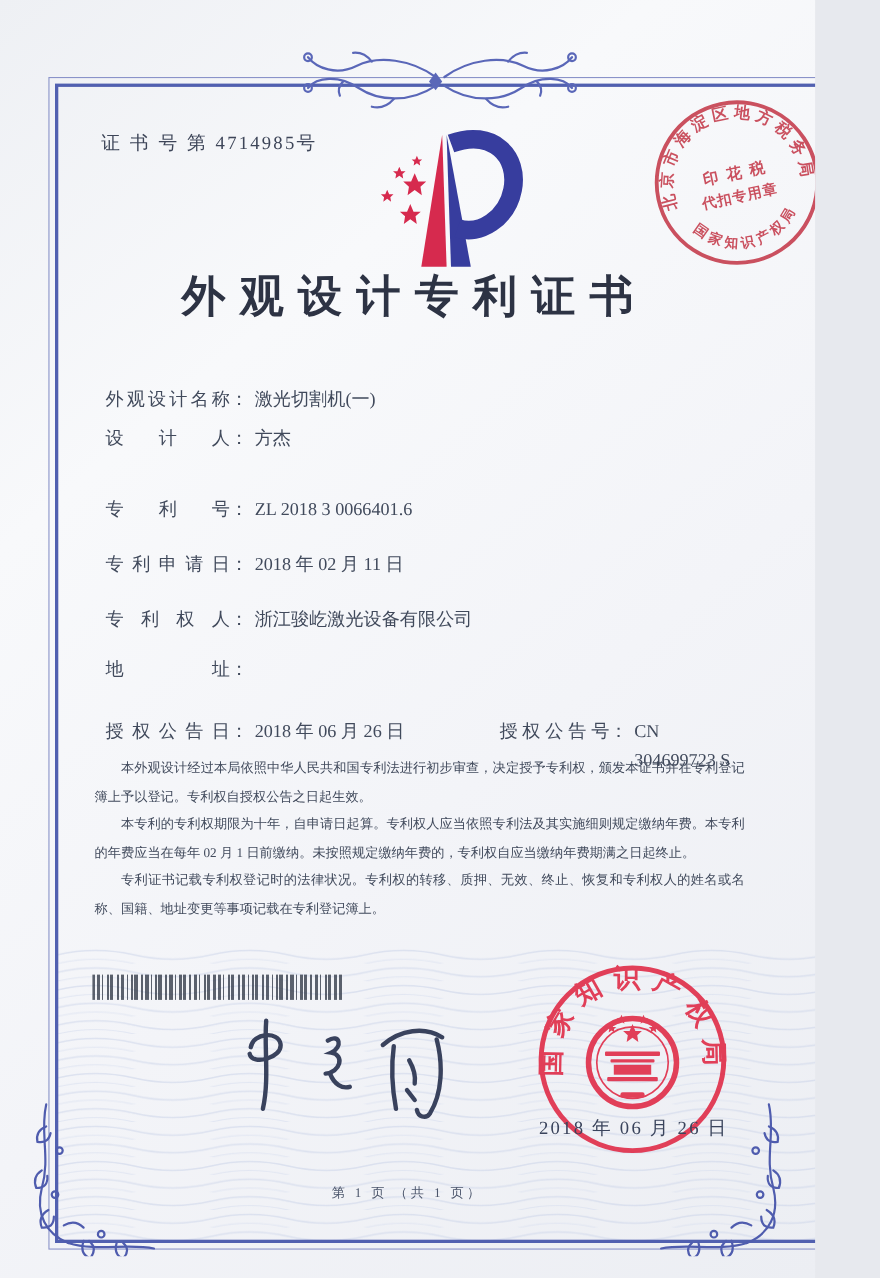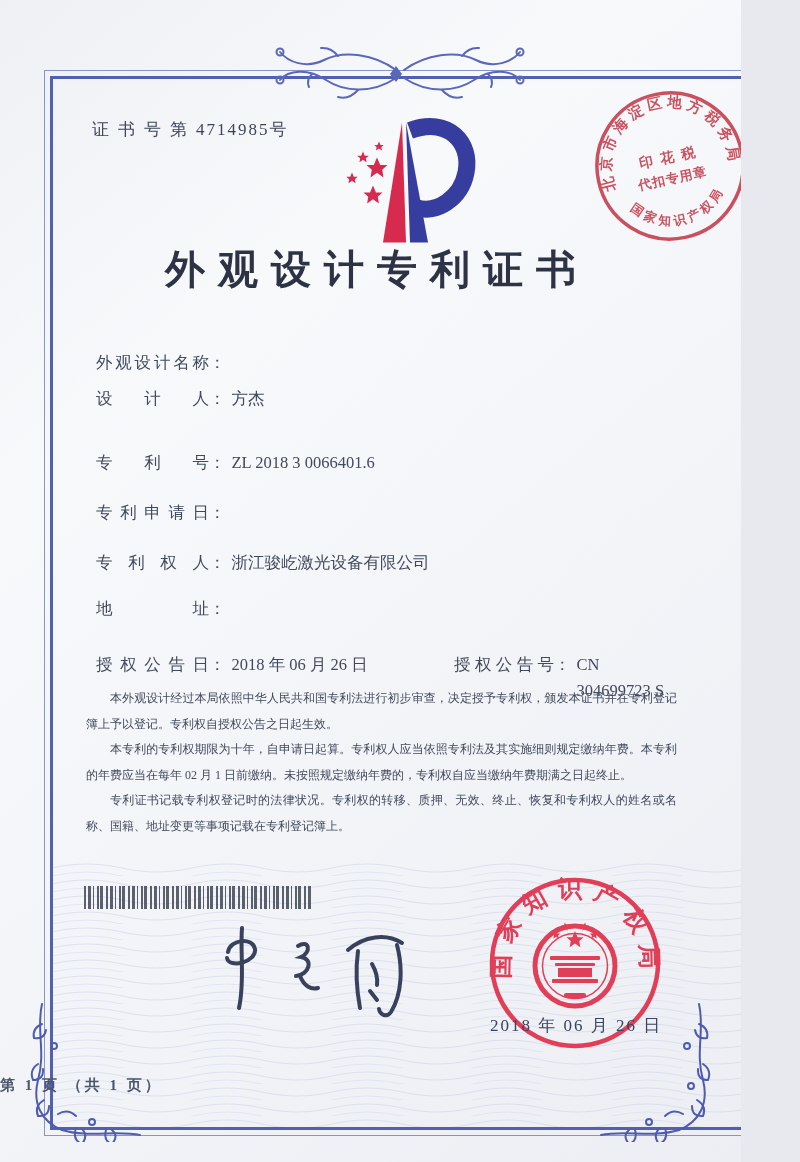--- a/index.html
+++ b/index.html
@@ -50,22 +50,22 @@
       #39404e 4px 7px, transparent 7px 9px,
       #39404e 9px 10px, transparent 10px 13px,
       #39404e 13px 15px, transparent 15px 16px,
       #39404e 16px 19px, transparent 19px 22px); }
   .officials{ position:absolute; left:97px; top:946px; font-size:17.5px; color:#39425a;
     line-height:36px; letter-spacing:4px; font-family:"Liberation Sans","DejaVu Sans",sans-serif; }
   .signature{ position:absolute; left:200px; top:918px; width:225px; height:100px; }
   .office-seal{ position:absolute; left:486px; top:874px; width:178px; height:178px; opacity:.9; }
   .issue-date{ position:absolute; left:490px; top:1014px; font-size:17px; letter-spacing:2px;
     color:#3a445c; }
-  .footer{ position:absolute; left:0; right:0; top:1076px; text-align:left;
-    font-size:15px; letter-spacing:3px; color:#4c566c;font-weight:bold; }
+  .footer{ position:absolute; left:0; right:0; top:1076px; text-align:center;
+    font-size:12px; letter-spacing:3px; color:#4c566c; }
 </style>
 </head>
 <body>
 
 <div class="page">
 
   <svg class="waves" viewBox="0 0 694 268">
     <defs>
       <pattern id="wv" width="140" height="16" patternUnits="userSpaceOnUse">
         <path d="M0,8 Q35,0 70,8 T140,8" fill="none" stroke="#c9d2e8" stroke-width="1.2"></path>
@@ -166,34 +166,36 @@
     </text>
     <text x="78" y="74" text-anchor="middle" font-size="14" letter-spacing="2" fill="#c43a4a" font-weight="bold">印 花 税</text>
     <text x="78" y="95" text-anchor="middle" font-size="13" letter-spacing="1" fill="#c43a4a" font-weight="bold">代扣专用章</text>
   </svg>
 
   <div class="title">外观设计专利证书</div>
 
   <div class="frow r0">
     <span class="flabel">外观设计名称</span>
       <span class="fcolon">：</span>
+      <span class="fvalue">激光切割机(一)</span>
   </div>
   <div class="frow r1">
     <span class="flabel">设计人</span>
       <span class="fcolon">：</span>
       <span class="fvalue">方杰</span>
   </div>
   <div class="frow r2">
     <span class="flabel">专利号</span>
       <span class="fcolon">：</span>
       <span class="fvalue">ZL 2018 3 0066401.6</span>
   </div>
   <div class="frow r3">
     <span class="flabel">专利申请日</span>
       <span class="fcolon">：</span>
+      <span class="fvalue">2018 年 02 月 11 日</span>
   </div>
   <div class="frow r4">
     <span class="flabel">专利权人</span>
       <span class="fcolon">：</span>
       <span class="fvalue">浙江骏屹激光设备有限公司</span>
   </div>
   <div class="frow r5">
     <span class="flabel">地址</span>
       <span class="fcolon">：</span>
   </div>

